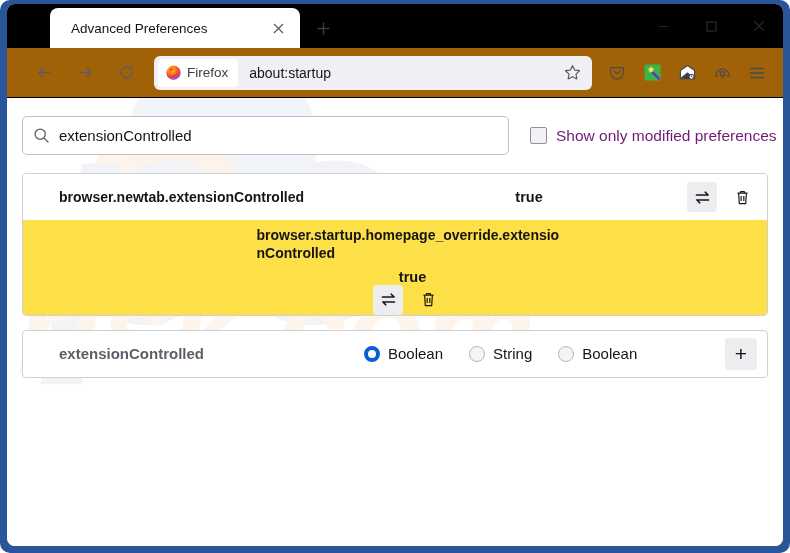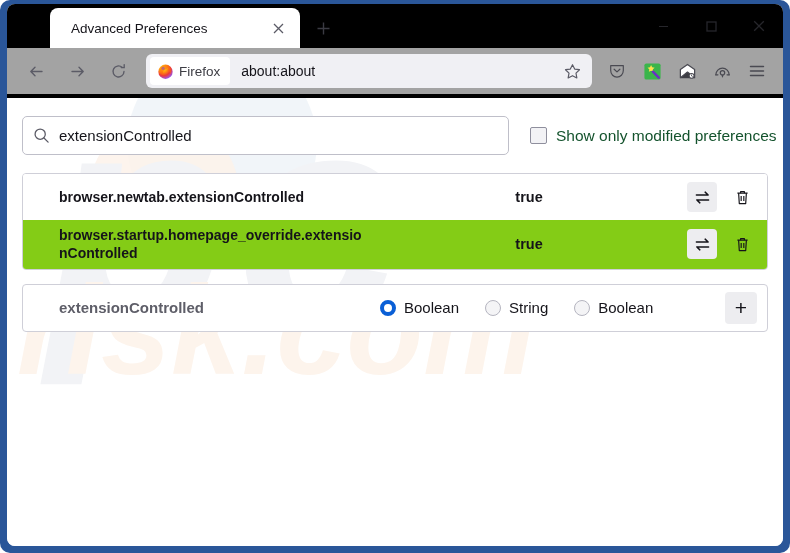--- a/index.html
+++ b/index.html
@@ -80,25 +80,25 @@
   }
   .win-btn {
     width: 48px; height: 44px;
     display: flex; align-items: center; justify-content: center;
     color: #26262b;
   }
 
   
   #nav-bar {
     height: 50px;
-    background: #a3a3a3;
-    display: flex;
-    align-items: center;
-    padding: 0 10px 0 12px;
-    border-bottom: 4px solid #000000;
+    background: #a16207;
+    display: flex;
+    align-items: center;
+    padding: 0 10px 0 20px;
+    border-bottom: 1px solid #000000;
     flex: none;
   }
   .nav-btn {
     width: 34px; height: 34px;
     display: flex; align-items: center; justify-content: center;
     border-radius: 5px;
     color: #5b5b66;
     flex: none;
     margin-right: 7px;
   }
@@ -239,39 +239,39 @@
   }
   #modified-checkbox {
     width: 17px; height: 17px;
     border: 1px solid #8f8f9d;
     border-radius: 2px;
     background: #f2f2f5;
     flex: none;
   }
   #modified-label {
     font-size: 15.5px;
-    color: #14532d;
+    color: #701a75;
   }
 
   
   #prefs-list {
     margin-top: 18px;
     border: 1px solid #cfcfd8;
     border-radius: 4px;
     overflow: hidden;
     background: #ffffff;
   }
   .pref-row {
     display: flex;
     align-items: center;
     min-height: 46px;
     padding: 0 10px 0 36px;
     background: #ffffff;
   }
-  .pref-row.alt { background: #84cc16; }
+  .pref-row.alt { background: #fde047; flex-direction: column; }
   .pref-name {
     width: 303px;
     font-size: 14px;
     font-weight: 700;
     color: #15141a;
     word-break: break-word;
     line-height: 1.32;
     padding: 6px 0;
     flex: none;
   }
@@ -313,21 +313,20 @@
     font-weight: 700;
     color: #5e5e68;
     width: 305px;
     flex: none;
   }
   .radio-group {
     display: flex;
     align-items: center;
     gap: 26px;
     flex: 1;
-    margin-left: 16px;
   }
   .radio-item {
     display: flex;
     align-items: center;
     gap: 8px;
   }
   .radio-dot {
     width: 16px; height: 16px;
     border-radius: 50%;
     border: 1px solid #b5b5c0;
@@ -422,21 +421,21 @@
                 <stop offset="65%" stop-color="#ed3a3a"></stop>
                 <stop offset="100%" stop-color="#9059ff"></stop>
               </radialGradient>
             </defs>
             <circle cx="16" cy="16.5" r="13.5" fill="url(#ffg)"></circle>
             <path d="M16 4 c-6 0-10 4.5-10 10 0 5 3.5 9 8 9 -3-2.5-3.5-6-1.5-8.5 2-2.5 6-2.5 8-5.5 0.5 2 0 3.5-1 4.8 3 1 5 3.5 5 6.7 1.5-2 2-4.4 2-6.5C26.5 8.7 22 4 16 4z" fill="#ff6611" opacity=".55"></path>
             <circle cx="11.5" cy="10" r="3" fill="#7a3bd6" opacity=".5"></circle>
           </svg>
           <span class="ff-chip-label">Firefox</span>
         </div>
-        <span class="url-text">about:about</span>
+        <span class="url-text">about:startup</span>
         <span class="star-btn">
           <svg width="17" height="17" viewBox="0 0 18 18" fill="none" stroke="currentColor" stroke-width="1.25" stroke-linejoin="round">
             <path d="M9 1.8 L11.3 6.4 L16.4 7.1 L12.7 10.7 L13.6 15.8 L9 13.4 L4.4 15.8 L5.3 10.7 L1.6 7.1 L6.7 6.4 Z"></path>
           </svg>
         </span>
       </div>
 
       <div class="tool-btn">
         <svg width="18" height="18" viewBox="0 0 20 20" fill="none" stroke="currentColor" stroke-width="1.3" stroke-linecap="round" stroke-linejoin="round">
           <path d="M3 4 h14 v5.5 c0 4.2-3.2 7.3-7 7.3 S3 13.7 3 9.5 Z"></path>

